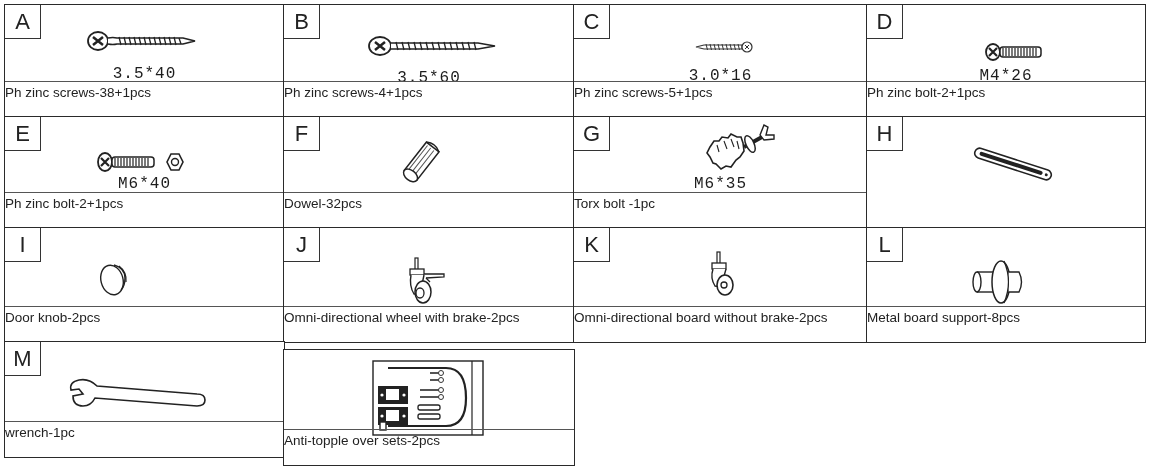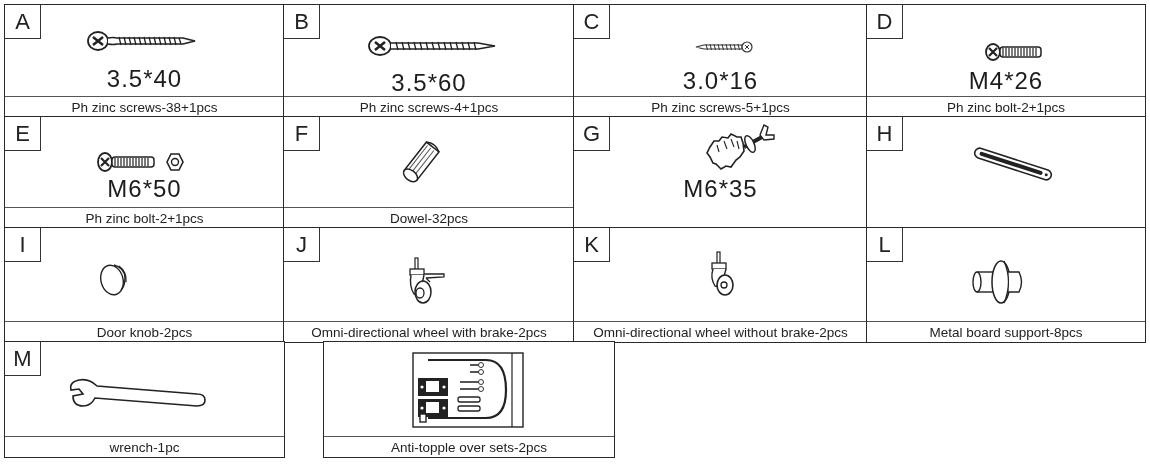--- a/index.html
+++ b/index.html
@@ -1,22 +1,22 @@
 <!DOCTYPE html>
 <html><head>
 <meta charset="utf-8">
 <style>
   html, body { margin:0; padding:0; background:#ffffff; }
   body { width:1150px; height:467px; position:relative; overflow:hidden; font-family:"Liberation Sans", sans-serif; color:#1a1a1a; }
   .cell { position:absolute; box-sizing:border-box; border:1.5px solid #2a2a2a; background:#fff; }
   .letter { position:absolute; left:0; top:0; width:36px; height:34px; box-sizing:border-box; border-right:1.2px solid #333; border-bottom:1.2px solid #333; font-size:22px; line-height:34px; text-align:center; color:#222; }
   .pic { position:absolute; left:0; right:0; top:0; }
   .pic svg { position:absolute; }
-  .size { position:absolute; left:0; right:0; text-align:center; font-size:24px; letter-spacing:1px; color:#1c1c1c; }
-  .label { position:absolute; left:0; right:0; bottom:0; height:21px; box-sizing:border-box; border-top:1.5px solid #555; text-align:center; font-size:13.5px; line-height:21px; color:#222; white-space:nowrap; overflow:hidden; }
+  .size { position:absolute; left:0; right:0; text-align:center; font-size:16px; letter-spacing:1px; color:#1c1c1c;font-family:Liberation Mono, monospace; }
+  .label { position:absolute; left:0; right:0; bottom:0; height:36px; box-sizing:border-box; border-top:1.5px solid #555; font-size:13.5px; line-height:21px; color:#222; white-space:nowrap; overflow:hidden; }
 </style>
 </head>
 <body>
 
 <div class="cell" style="left:4px;top:4px;width:281px;height:114px;">
   <div class="letter">A</div>
   <div class="pic">
     <svg style="left:82px;top:24px" width="110" height="24" viewBox="0 0 110 24">
       <ellipse cx="11" cy="12" rx="10" ry="9" fill="#fff" stroke="#222" stroke-width="1.8"></ellipse>
       <path d="M6 8 L16 16 M16 8 L6 16" stroke="#222" stroke-width="2.5"></path>
@@ -75,21 +75,21 @@
   <div class="pic">
     <svg style="left:92px;top:34px" width="90" height="22" viewBox="0 0 90 22">
       <ellipse cx="8" cy="11" rx="7" ry="9" fill="#fff" stroke="#222" stroke-width="1.8"></ellipse>
       <path d="M4 7 L12 15 M12 7 L4 15" stroke="#222" stroke-width="2.2"></path>
       <rect x="15" y="6" width="42" height="10" rx="3" fill="#fff" stroke="#222" stroke-width="1.5"></rect>
       <path d="M18 7 v8 M21 7 v8 M24 7 v8 M27 7 v8 M30 7 v8 M33 7 v8 M36 7 v8 M39 7 v8 M42 7 v8 M45 7 v8 M48 7 v8 M51 7 v8" stroke="#222" stroke-width="1.2"></path>
       <path d="M74 3 L82 3 L86 11 L82 19 L74 19 L70 11 Z" fill="#fff" stroke="#222" stroke-width="1.6"></path>
       <circle cx="78" cy="11" r="3.5" fill="none" stroke="#222" stroke-width="1.4"></circle>
     </svg>
   </div>
-  <div class="size" style="top:58px">M6*50</div>
+  <div class="size" style="top:58px">M6*40</div>
   <div class="label">Ph zinc bolt-2+1pcs</div>
 </div>
 
 <div class="cell" style="left:283px;top:116px;width:292px;height:113px;">
   <div class="letter">F</div>
   <div class="pic">
     <svg style="left:114px;top:20px" width="46" height="50" viewBox="0 0 46 50">
       <g transform="rotate(-52 23 25)">
         <rect x="6" y="17" width="36" height="16" fill="#fff" stroke="#222" stroke-width="1.5"></rect>
         <path d="M10 20 H40 M10 24 H40 M10 28 H40" stroke="#555" stroke-width="1"></path>
@@ -106,20 +106,21 @@
   <div class="pic">
     <svg style="left:130px;top:2px" width="76" height="56" viewBox="0 0 76 56">
       <path d="M6 28 L10 22 L15 22 L18 18 L24 19 L27 15 L33 18 L37 18 L39 24 L40 32 L36 38 L32 41 L27 48 L22 47 L17 50 L12 45 L9 44 L6 38 L3 34 Z" fill="#fff" stroke="#222" stroke-width="1.6"></path>
       <path d="M13 26 L15 33 M20 22 L23 30 M27 20 L30 28 M33 22 L35 30" stroke="#222" stroke-width="1.1"></path>
       <path d="M40 28 L58 18" stroke="#222" stroke-width="4"></path>
       <ellipse cx="46" cy="25" rx="4" ry="9" transform="rotate(-25 46 25)" fill="#fff" stroke="#222" stroke-width="1.5"></ellipse>
       <path d="M56 16 L60 6 L64 8 L62 16 L70 16 L70 20 L60 21 Z" fill="#fff" stroke="#222" stroke-width="1.4"></path>
     </svg>
   </div>
   <div class="size" style="top:58px">M6*35</div>
+  <div class="label">Torx bolt -1pc</div>
 </div>
 
 <div class="cell" style="left:866px;top:116px;width:280px;height:113px;">
   <div class="letter">H</div>
   <div class="pic">
     <svg style="left:104px;top:30px" width="84" height="34" viewBox="0 0 84 34">
       <g transform="rotate(18 42 17)">
         <rect x="2" y="12" width="80" height="10" rx="5" fill="#fff" stroke="#222" stroke-width="1.6"></rect>
         <rect x="7" y="15" width="66" height="4" rx="2" fill="#222"></rect>
         <circle cx="77" cy="17" r="1.5" fill="#222"></circle>
@@ -160,21 +161,21 @@
   <div class="letter">K</div>
   <div class="pic">
     <svg style="left:132px;top:22px" width="36" height="50" viewBox="0 0 36 50">
       <rect x="11" y="2" width="3" height="12" fill="#fff" stroke="#222" stroke-width="1.2"></rect>
       <rect x="6" y="13" width="14" height="6" fill="#fff" stroke="#222" stroke-width="1.3"></rect>
       <path d="M7 19 Q4 28 9 36 L15 37 L20 19" fill="#fff" stroke="#222" stroke-width="1.4"></path>
       <ellipse cx="19" cy="35" rx="8" ry="10" fill="#fff" stroke="#222" stroke-width="1.6"></ellipse>
       <circle cx="18" cy="35" r="3" fill="#fff" stroke="#222" stroke-width="1.3"></circle>
     </svg>
   </div>
-  <div class="label">Omni-directional wheel without brake-2pcs</div>
+  <div class="label">Omni-directional board without brake-2pcs</div>
 </div>
 
 <div class="cell" style="left:866px;top:227px;width:280px;height:116px;">
   <div class="letter">L</div>
   <div class="pic">
     <svg style="left:104px;top:30px" width="56" height="48" viewBox="0 0 56 48">
       <path d="M6 14 H24" stroke="#222" stroke-width="1.4"></path>
       <path d="M6 34 H24" stroke="#222" stroke-width="1.4"></path>
       <ellipse cx="6" cy="24" rx="4" ry="10" fill="#fff" stroke="#222" stroke-width="1.4"></ellipse>
       <ellipse cx="30" cy="24" rx="9" ry="21" fill="#fff" stroke="#222" stroke-width="1.5"></ellipse>
@@ -188,21 +189,21 @@
 <div class="cell" style="left:4px;top:341px;width:281px;height:117px;">
   <div class="letter">M</div>
   <div class="pic">
     <svg style="left:62px;top:34px" width="144" height="36" viewBox="0 0 144 36">
       <path d="M12 4 Q2 6 4 14 L12 13 L16 18 L6 20 Q6 30 16 30 Q24 30 28 22 L130 30 Q138 30 138 24 Q138 18 130 18 L30 10 Q22 2 12 4 Z" fill="#fff" stroke="#222" stroke-width="1.6"></path>
     </svg>
   </div>
   <div class="label">wrench-1pc</div>
 </div>
 
-<div class="cell" style="left:283px;top:341px;width:292px;height:117px;margin-left:40px;">
+<div class="cell" style="left:283px;top:349px;width:292px;height:117px;">
   <div class="pic">
     <svg style="left:88px;top:10px" width="112" height="76" viewBox="0 0 112 76">
       <rect x="1" y="1" width="110" height="74" fill="#fff" stroke="#222" stroke-width="1.4"></rect>
       <path d="M100 1 V75" stroke="#222" stroke-width="1.2"></path>
       <path d="M16 8 H74 Q94 8 94 38 Q94 66 74 66 H16" fill="none" stroke="#222" stroke-width="2.2"></path>
       <rect x="6" y="26" width="30" height="18" fill="#222"></rect>
       <rect x="14" y="29" width="13" height="11" fill="#fff"></rect>
       <circle cx="10" cy="35" r="1.6" fill="#fff"></circle>
         <circle cx="32" cy="35" r="1.6" fill="#fff"></circle>
       <rect x="6" y="47" width="30" height="18" fill="#222"></rect>

